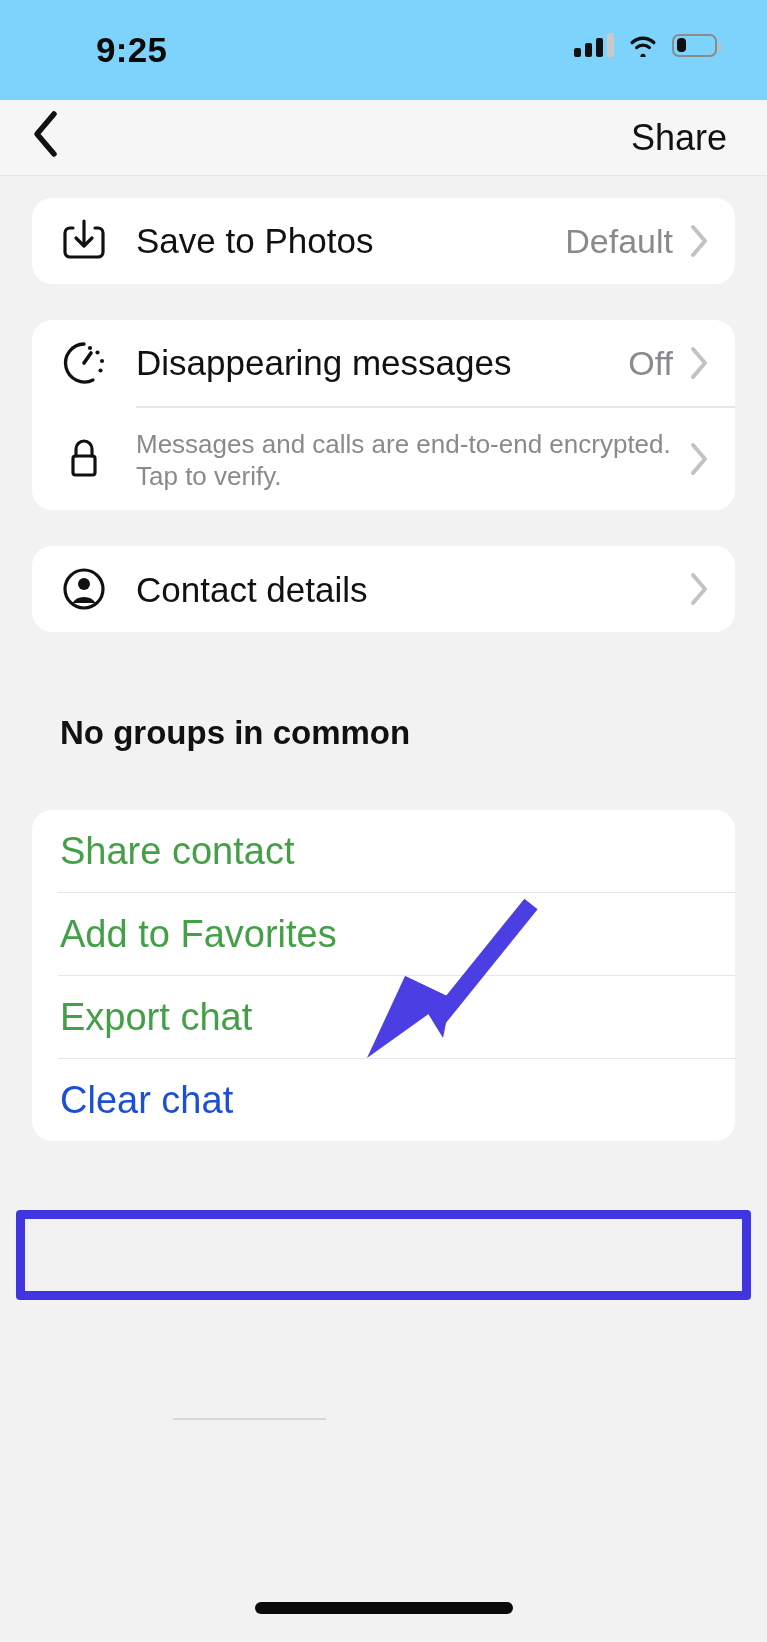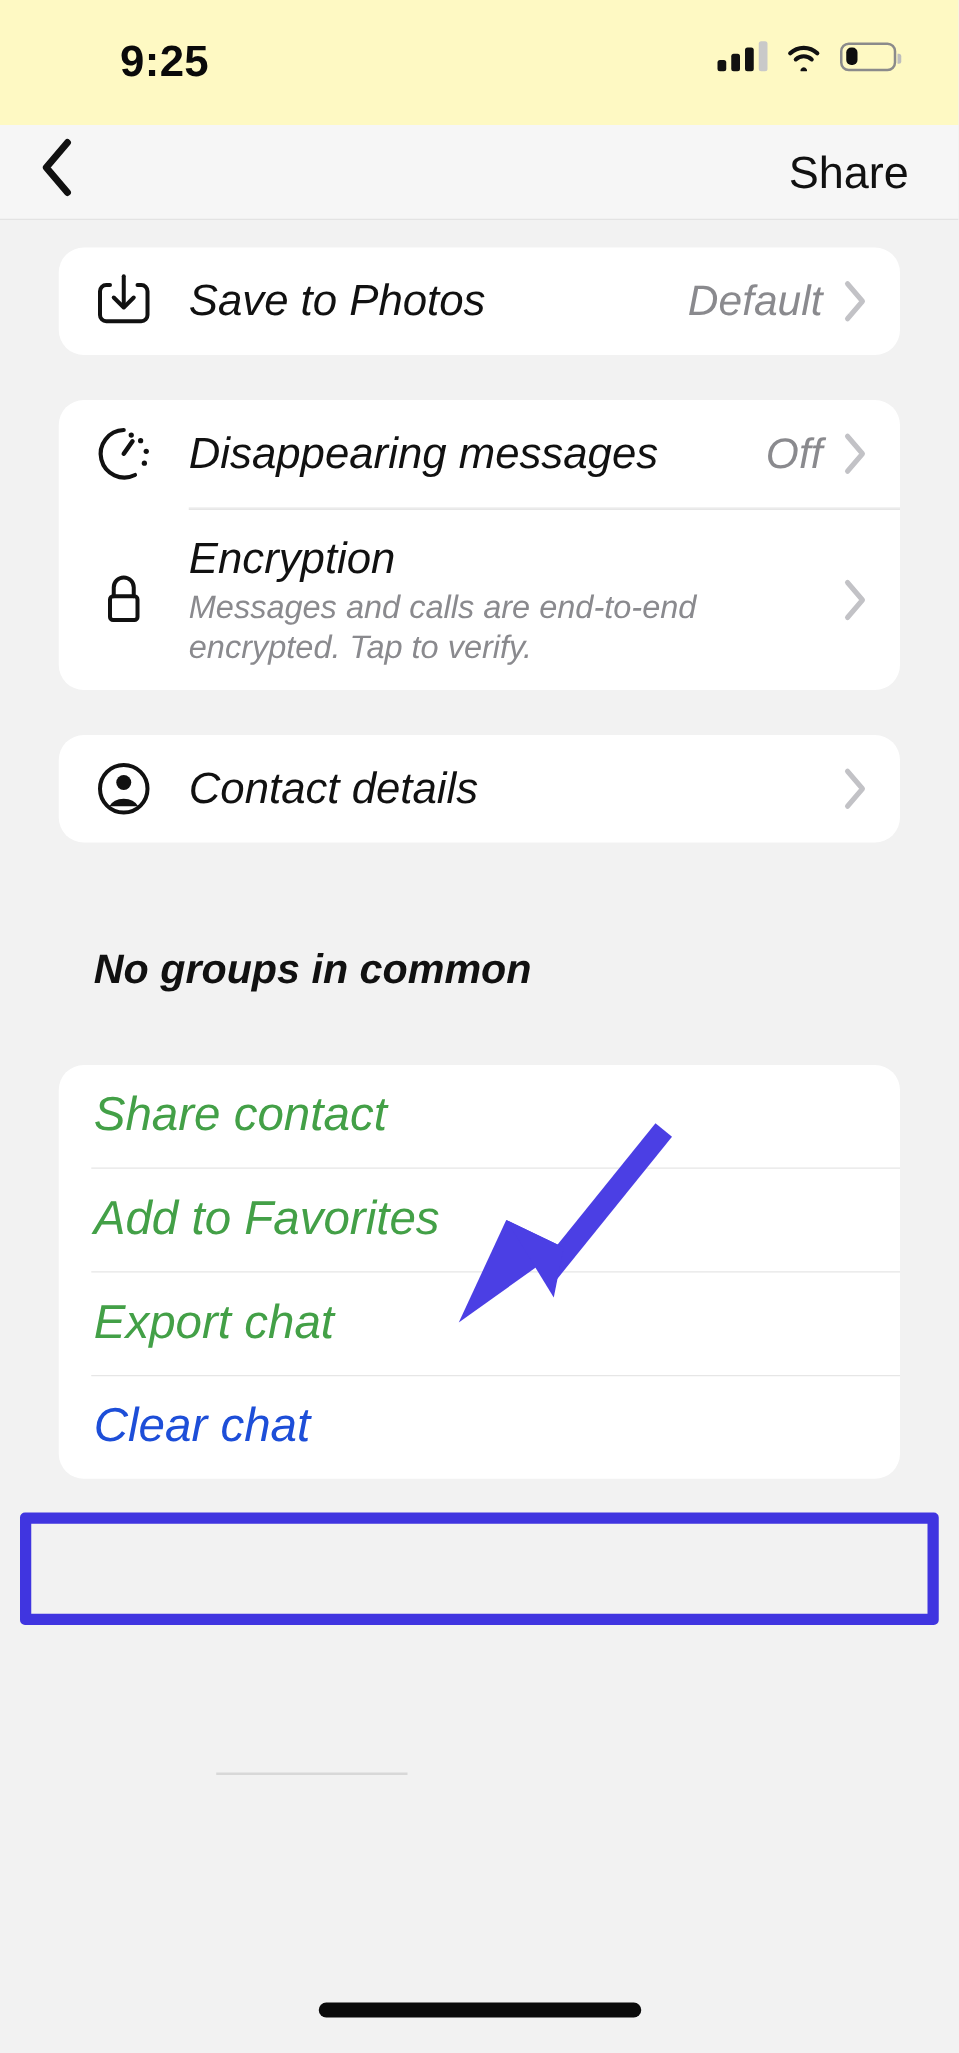--- a/index.html
+++ b/index.html
@@ -15,21 +15,21 @@
     width: 767px;
     height: 1642px;
     background: #f2f2f2;
     overflow: hidden;
   }
 
   
   .statusbar {
     position: relative;
     height: 100px;
-    background: #fef9c3;
+    background: #7dd3fc;
   }
   .status-time {
     position: absolute;
     left: 96px;
     top: 30px;
     font-size: 35px;
     font-weight: 700;
     color: #0a0a0a;
     letter-spacing: 0.3px;
   }
@@ -88,22 +88,21 @@
     position: absolute;
     right: 40px; top: 50%;
     transform: translateY(-50%);
     font-size: 36px;
     color: #111;
     cursor: pointer;
   }
 
   
   .content {
-    padding: 0 47px;
-    font-style: italic;
+    padding: 0 32px;
   }
   .card {
     background: #ffffff;
     border-radius: 20px;
     overflow: hidden;
   }
   .gap-sm { height: 22px; }
   .gap-md { height: 36px; }
   .gap-lg { height: 54px; }
 
@@ -339,21 +338,20 @@
       <div class="divider"></div>
 
       <div class="row">
         <div class="icon-col">
           <svg width="44" height="50" viewBox="0 0 44 50">
             <path d="M14 22 V15 a8 8 0 0 1 16 0 v7" stroke="#111" stroke-width="3.2" fill="none" stroke-linecap="round"></path>
             <rect x="11" y="22" width="22" height="19" rx="2.5" stroke="#111" stroke-width="3.2" fill="none"></rect>
           </svg>
         </div>
         <div class="labels">
-          <div class="row-title">Encryption</div>
           <div class="row-sub">Messages and calls are end-to-end encrypted. Tap to verify.</div>
         </div>
         <div class="chev">
           <svg width="20" height="34" viewBox="0 0 20 34">
               <path d="M4 3 L16 17 L4 31" stroke="#c2c2c6" stroke-width="4" fill="none" stroke-linecap="round" stroke-linejoin="round"></path>
             </svg>
         </div>
       </div>
 
     </div>

